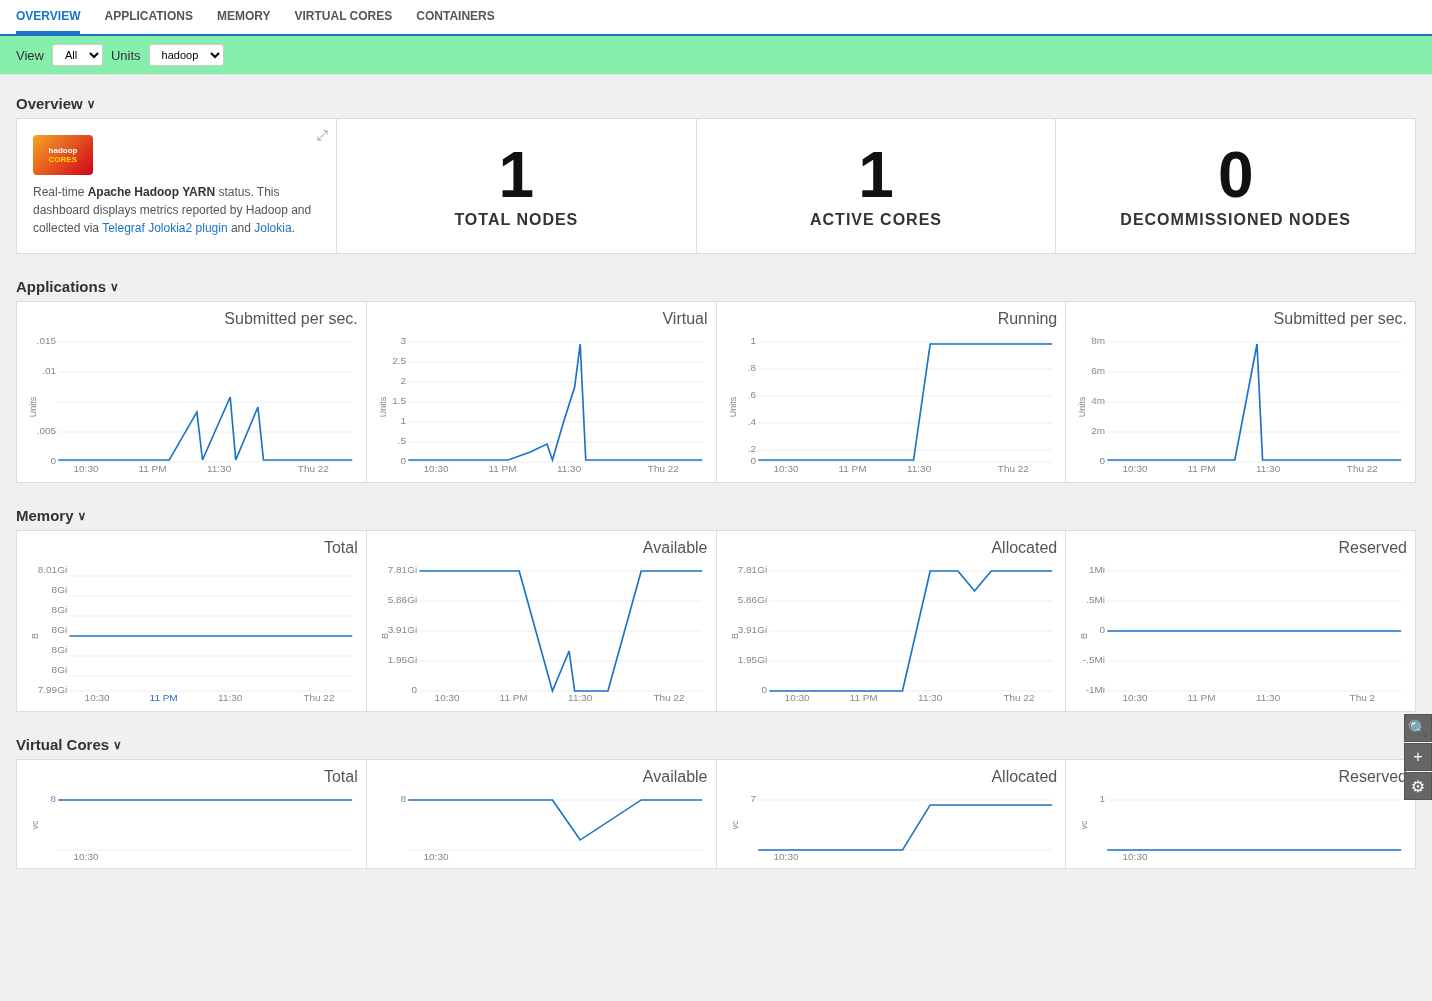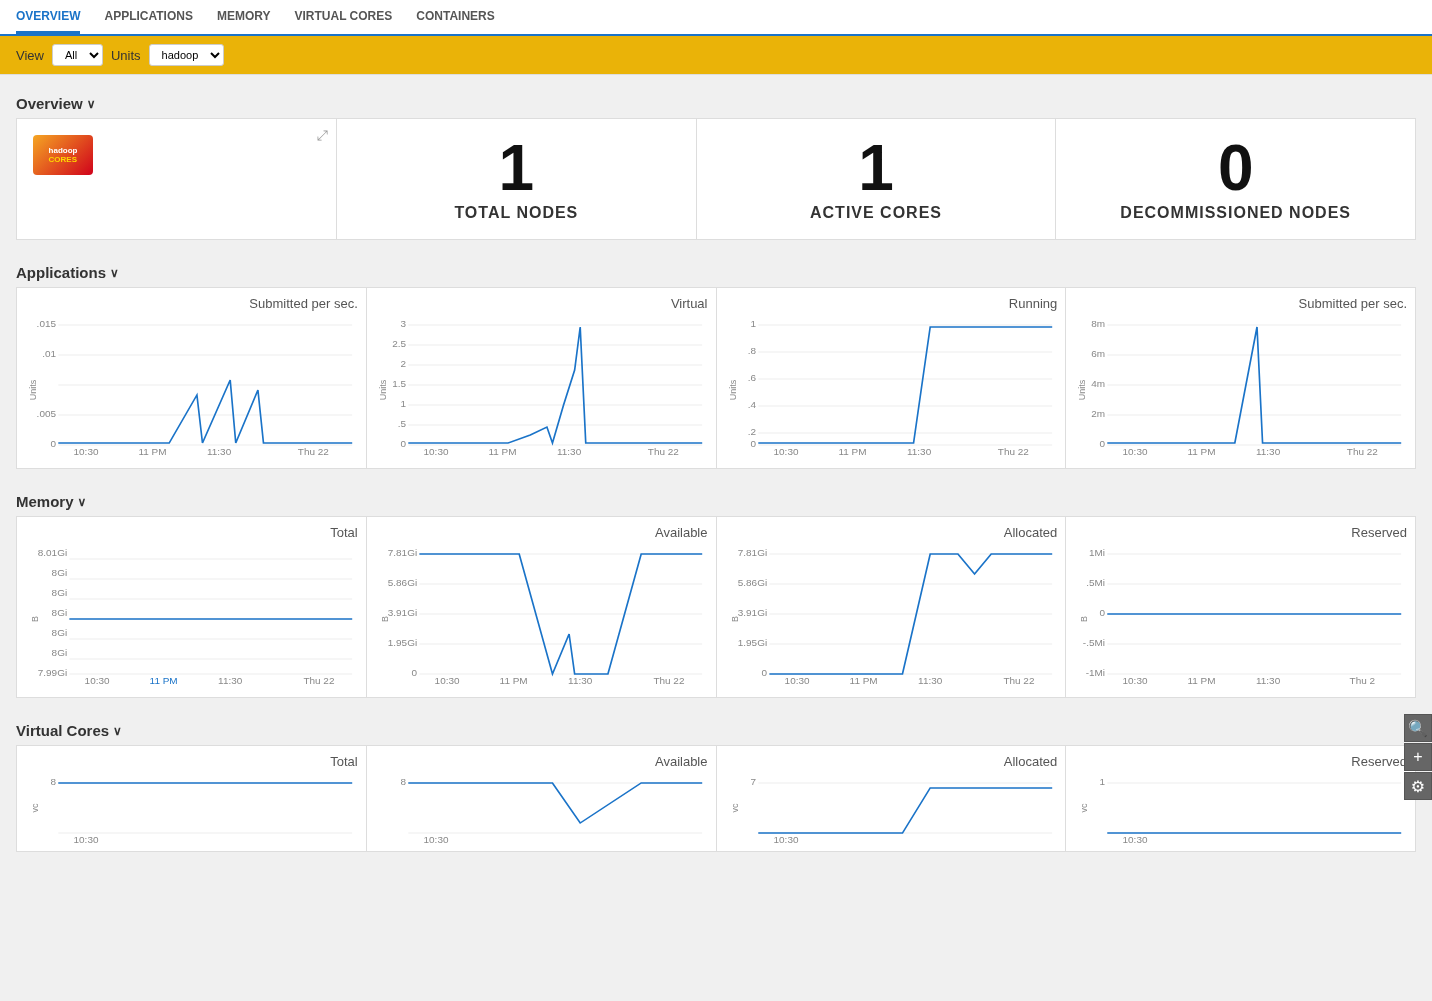--- a/index.html
+++ b/index.html
@@ -20,21 +20,21 @@
       font-size: 12px;
       font-weight: bold;
       color: #555;
       padding: 8px 0;
       border-bottom: 3px solid transparent;
     }
     .top-nav a.active { color: #1a73c8; border-bottom: 3px solid #1a73c8; }
 
     
     .toolbar {
-      background: #eab308;
+      background: #86efac;
       padding: 8px 16px;
       display: flex;
       align-items: center;
       gap: 8px;
       border-bottom: 1px solid #ddd;
     }
     .toolbar label { font-size: 13px; color: #333; }
     .toolbar select {
       border: 1px solid #ccc;
       border-radius: 3px;
@@ -136,21 +136,21 @@
     }
     .chart-panel {
       flex: 1;
       border-right: 1px solid #ddd;
       padding: 8px;
       position: relative;
       min-height: 180px;
     }
     .chart-panel:last-child { border-right: none; }
     .chart-title {
-      font-size: 13px;
+      font-size: 16px;
       color: #555;
       text-align: right;
       margin-bottom: 4px;
     }
     .chart-area {
       width: 100%;
       height: 140px;
       position: relative;
     }
     svg.chart {
@@ -222,20 +222,23 @@
 
   <div class="cards-row">
 
     <div class="card card-intro card-relative" style="flex:1.2; max-width:320px;">
       <span class="expand-icon">⤢</span>
       <div class="logo">
         <div class="logo-box">
           <span style="font-size:8px; font-weight:bold; color:#fff;">hadoop<br><span style="color:#ffd700;">CORES</span></span>
         </div>
       </div>
+      <p class="card-text">
+        Real-time <strong>Apache Hadoop YARN</strong> status. This dashboard displays metrics reported by Hadoop and collected via <a href="#">Telegraf Jolokia2 plugin</a> and <a href="#">Jolokia</a>.
+      </p>
     </div>
 
     <div class="card">
       <div class="card-big-number">1</div>
       <div class="card-label">TOTAL NODES</div>
     </div>
 
     <div class="card">
       <div class="card-big-number">1</div>
       <div class="card-label">ACTIVE CORES</div>

